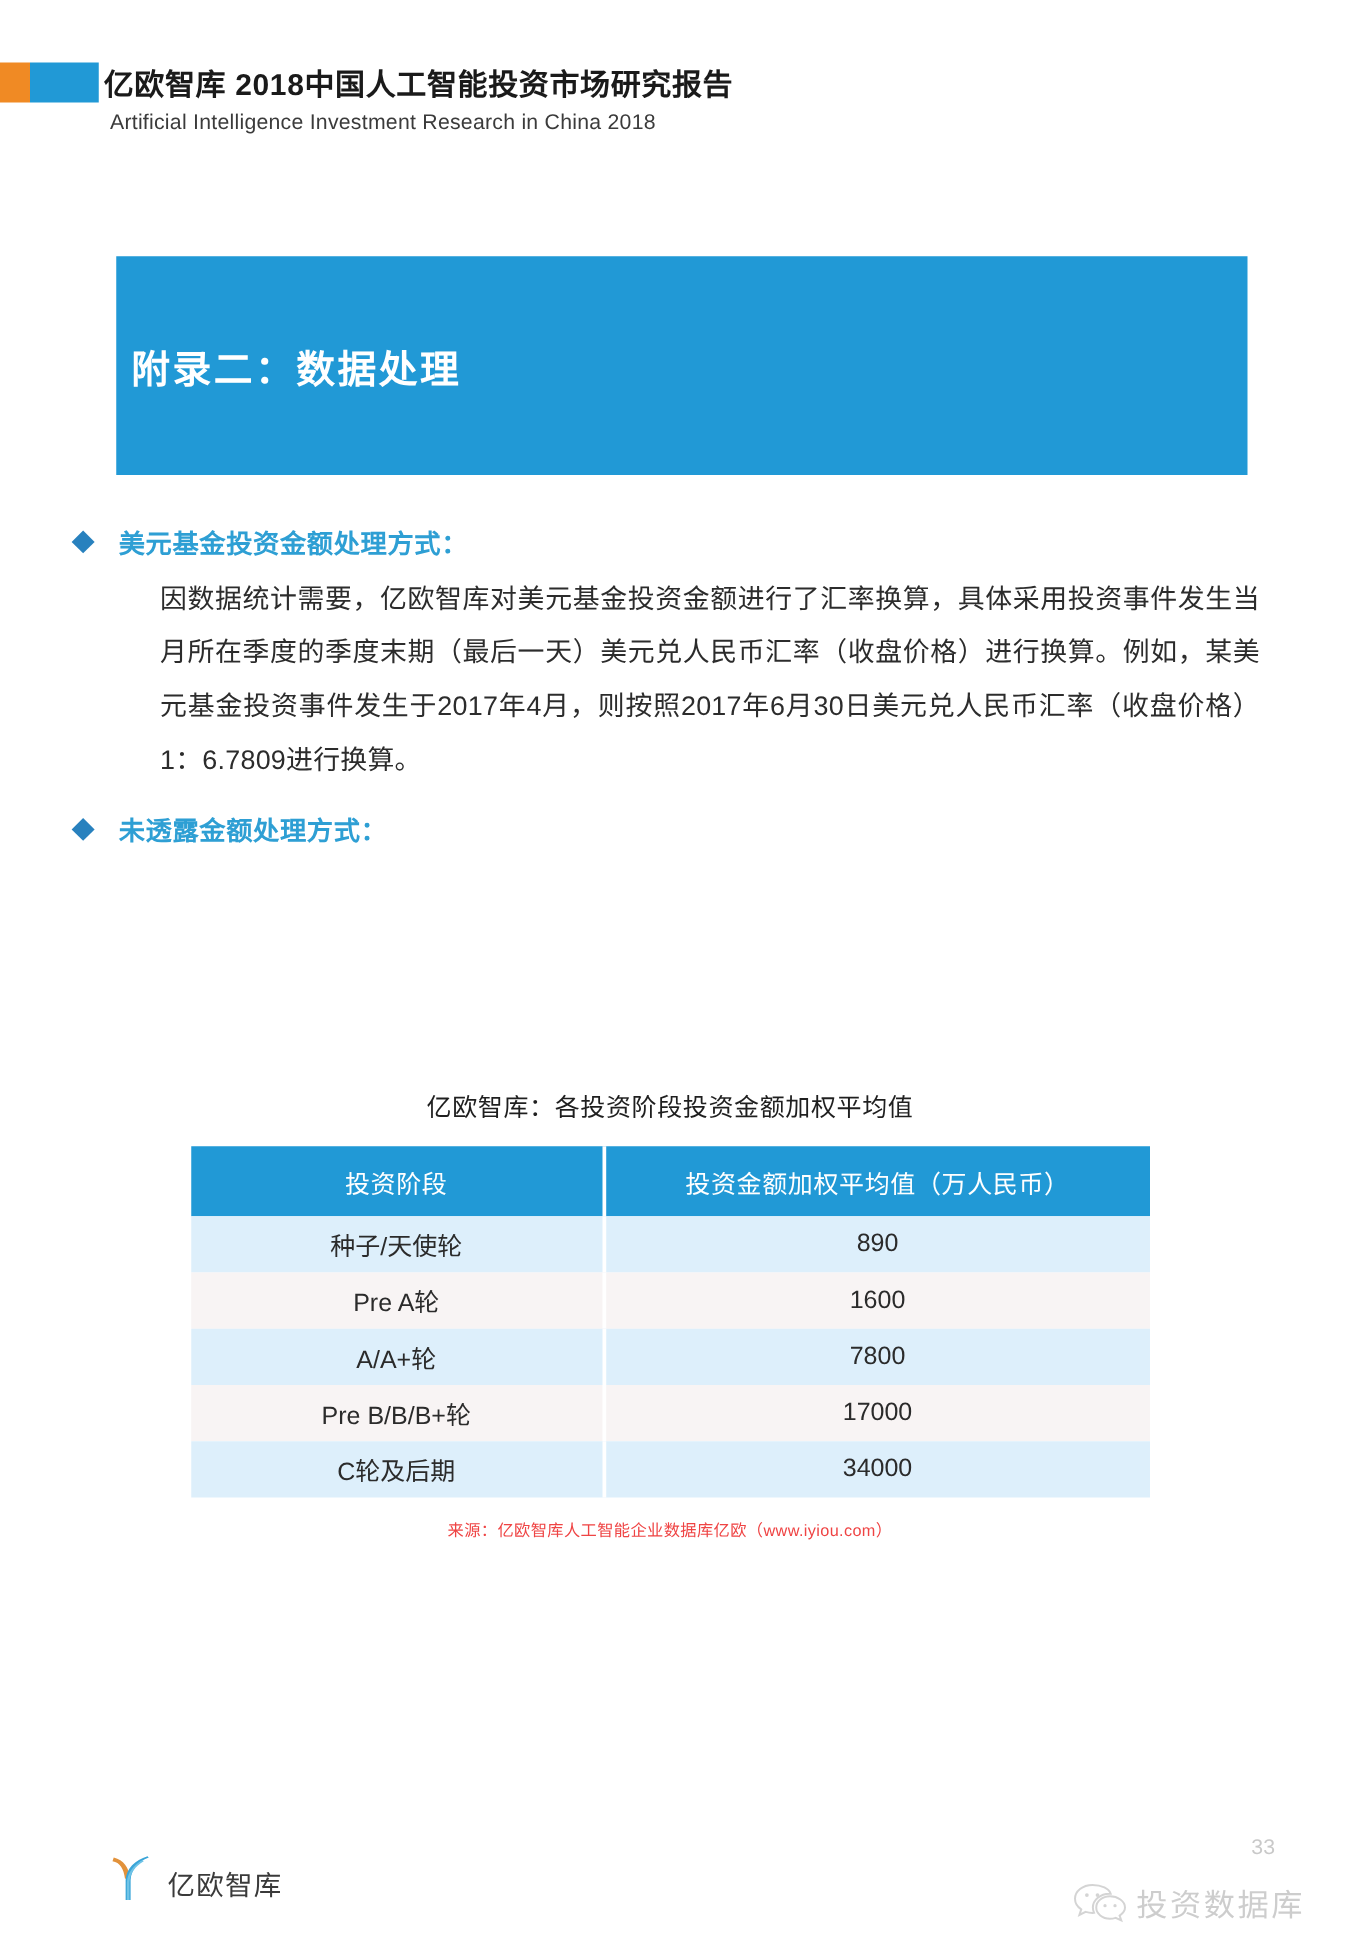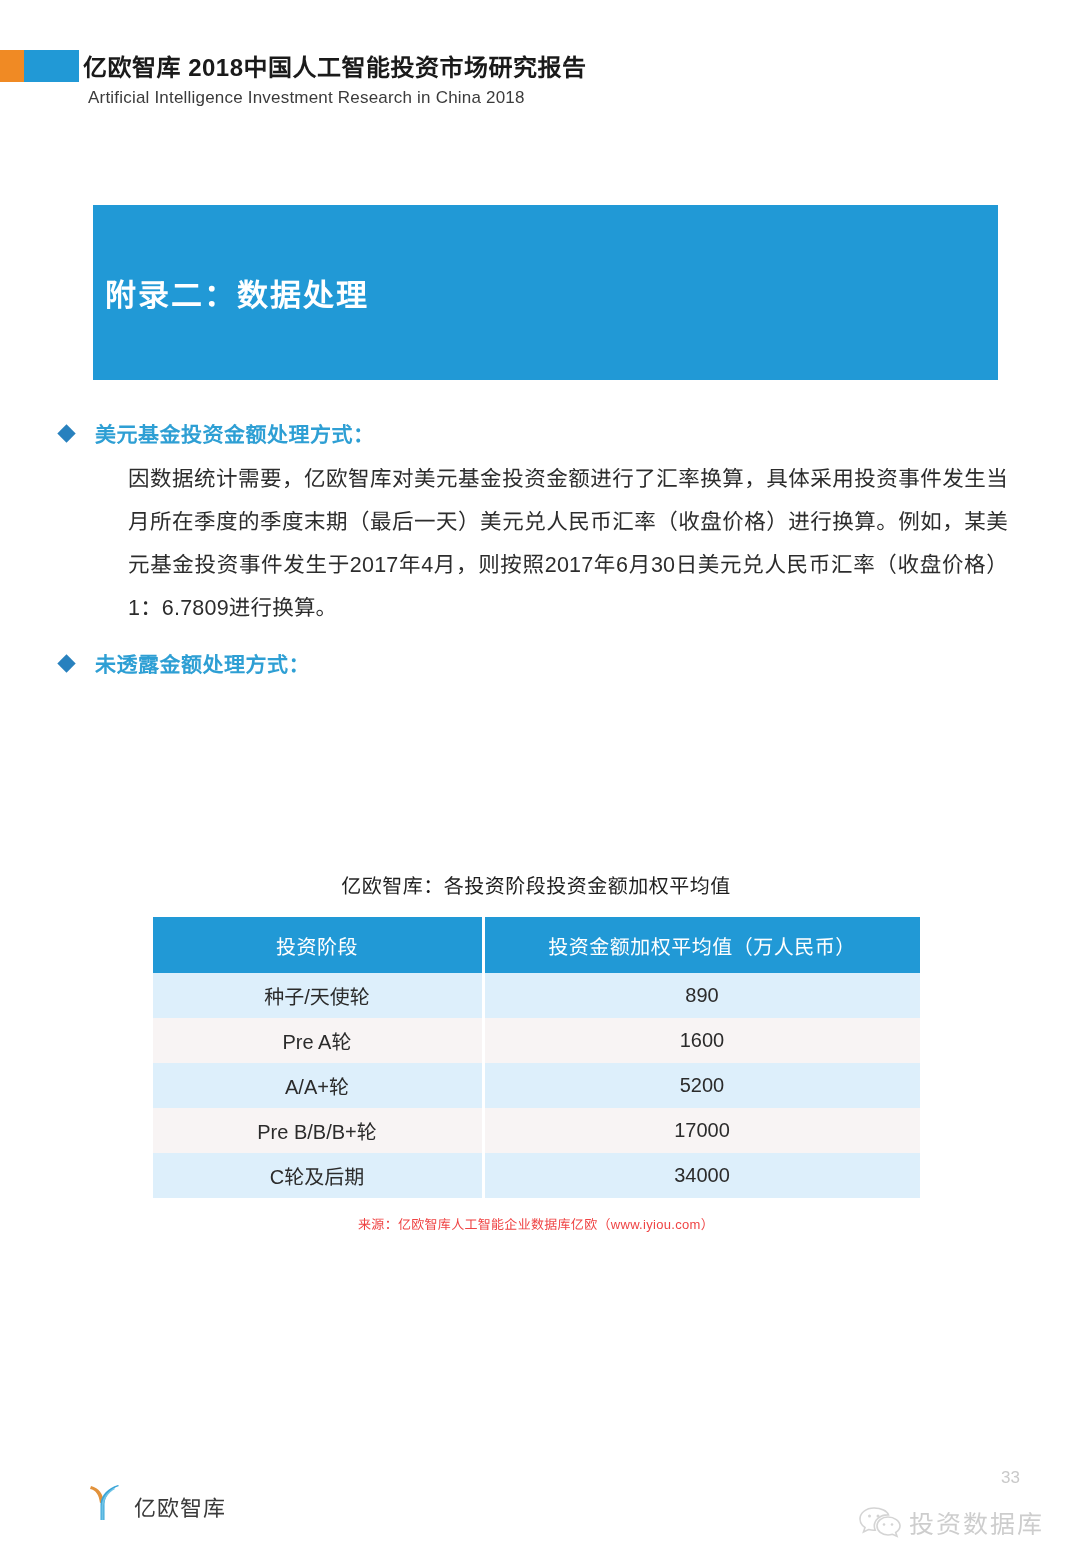--- a/index.html
+++ b/index.html
@@ -282,21 +282,21 @@
       <tr>
         <td>种子/天使轮</td>
         <td>890</td>
       </tr>
       <tr>
         <td>Pre A轮</td>
         <td>1600</td>
       </tr>
       <tr>
         <td>A/A+轮</td>
-        <td>5200</td>
+        <td>7800</td>
       </tr>
       <tr>
         <td>Pre B/B/B+轮</td>
         <td>17000</td>
       </tr>
       <tr>
         <td>C轮及后期</td>
         <td>34000</td>
       </tr>
     </tbody>

